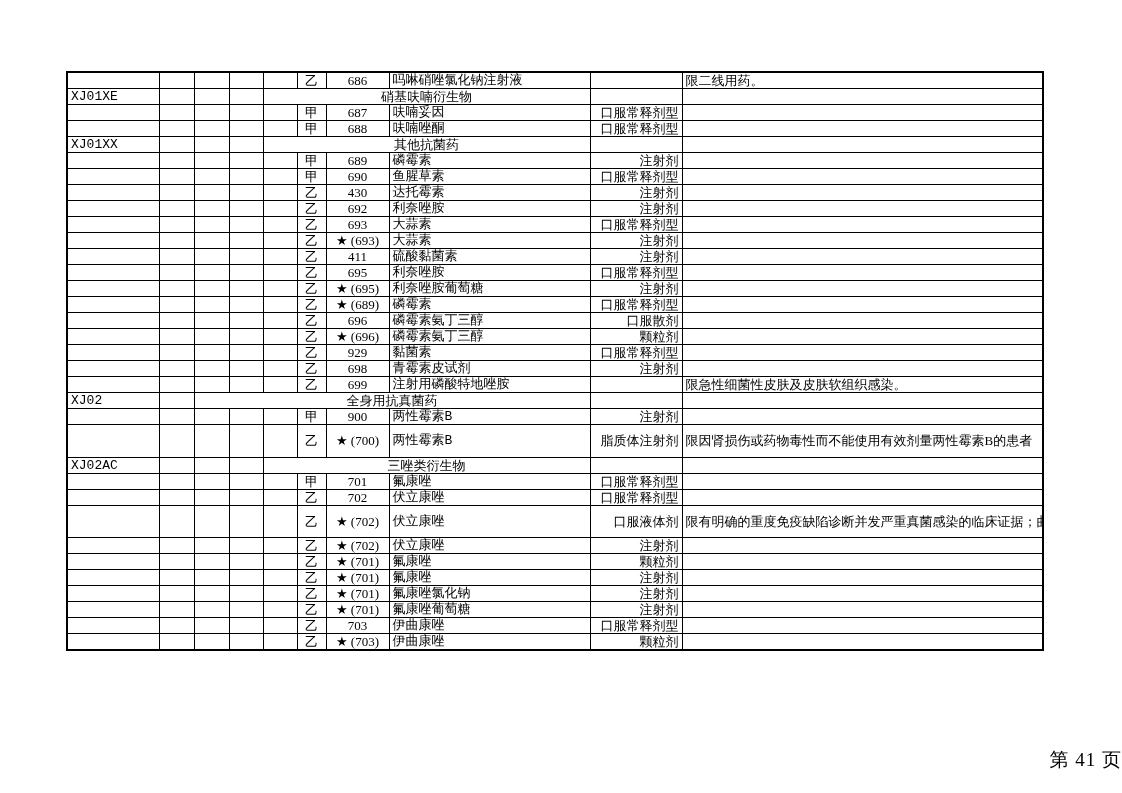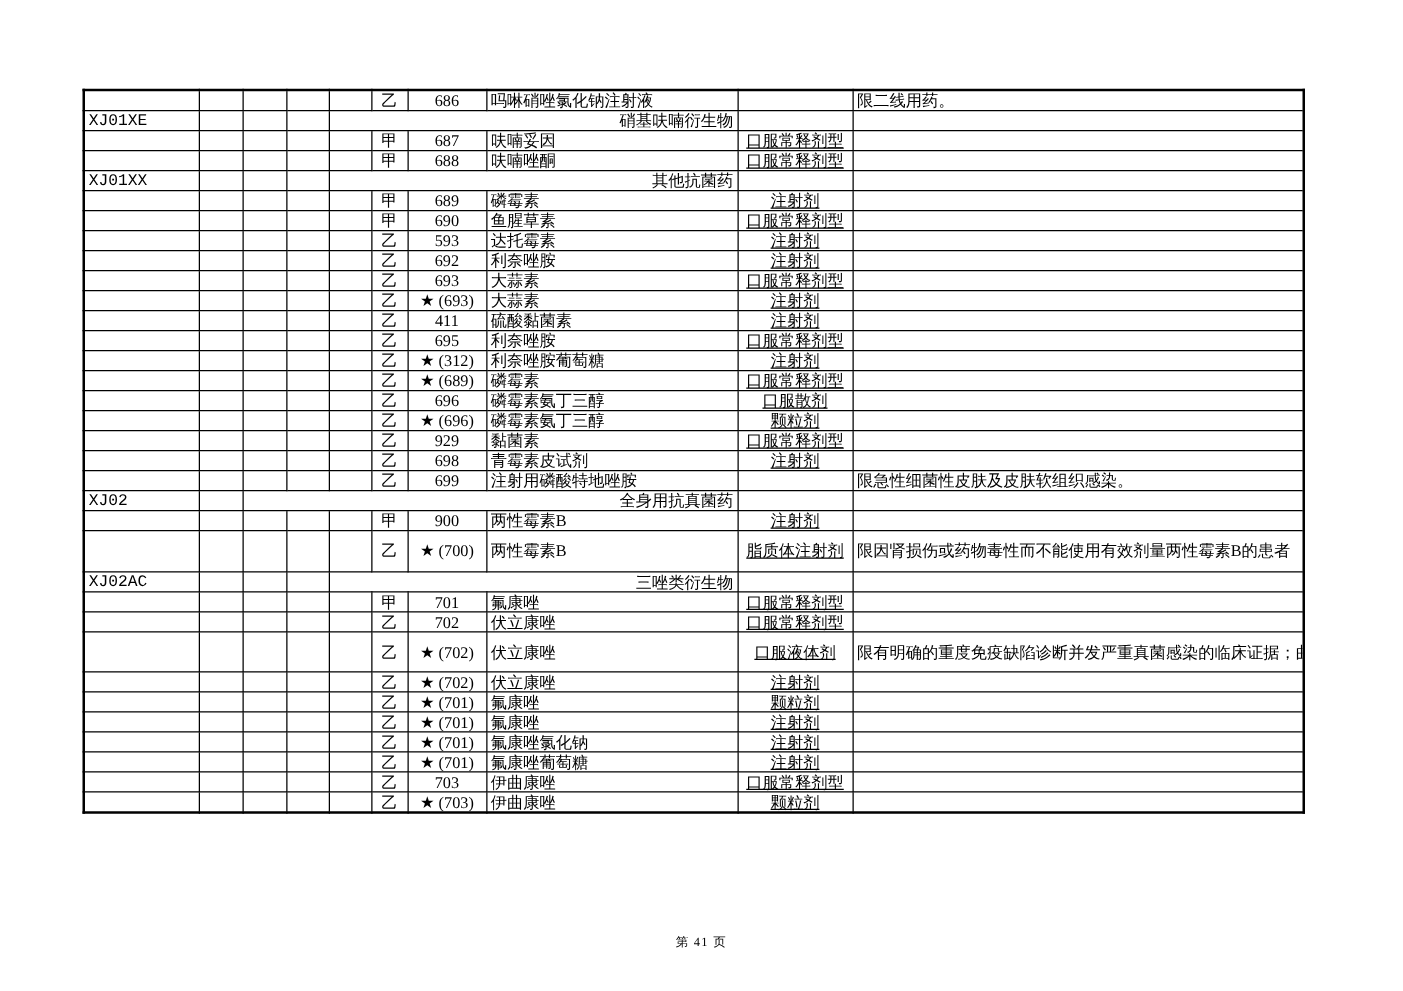--- a/index.html
+++ b/index.html
@@ -23,31 +23,31 @@
     font-size:13px;
     line-height:15px;
     height:15.8px;
     padding:0 3px;
     vertical-align:middle;
     overflow:hidden;
     white-space:nowrap;
   }
   table.catalog tr.tall td { height:32.6px; }
   td.code  { text-align:left; padding-left:2px;font-family:Liberation Mono, monospace; }
-  td.label { text-align:right; padding-left:2px; }
+  td.label { text-align:center; padding-left:2px; }
   td.cls   { text-align:center; padding:0 1px; }
   td.num   { text-align:center; padding:0 1px; }
-  td.name  { text-align:left; }
-  td.form  { text-align:center;text-decoration:underline; }
+  td.name  { text-align:left;font-family:Liberation Mono, monospace; }
+  td.form  { text-align:right; }
   td.note  { text-align:left; white-space:normal;margin-left:21px; }
   .footer {
     position:absolute;
     top:747px; left:0; width:1122px;
-    text-align:center;
-    font-size:10px;
+    text-align:right;
+    font-size:19px;
     letter-spacing:1px;
   }
 </style>
 </head>
 <body>
 
 <div class="page">
   <table class="catalog">
     <colgroup>
         <col style="width: 92px;">
@@ -140,21 +140,21 @@
           <td class="form">口服常释剂型</td>
           <td class="note"></td>
         </tr>
         <tr>
           <td class="code"></td>
           <td></td>
           <td></td>
           <td></td>
           <td></td>
           <td class="cls">乙</td>
-          <td class="num">593</td>
+          <td class="num">430</td>
           <td class="name">达托霉素</td>
           <td class="form">注射剂</td>
           <td class="note"></td>
         </tr>
         <tr>
           <td class="code"></td>
           <td></td>
           <td></td>
           <td></td>
           <td></td>
@@ -212,21 +212,21 @@
           <td class="form">口服常释剂型</td>
           <td class="note"></td>
         </tr>
         <tr>
           <td class="code"></td>
           <td></td>
           <td></td>
           <td></td>
           <td></td>
           <td class="cls">乙</td>
-          <td class="num">★ (312)</td>
+          <td class="num">★ (695)</td>
           <td class="name">利奈唑胺葡萄糖</td>
           <td class="form">注射剂</td>
           <td class="note"></td>
         </tr>
         <tr>
           <td class="code"></td>
           <td></td>
           <td></td>
           <td></td>
           <td></td>

